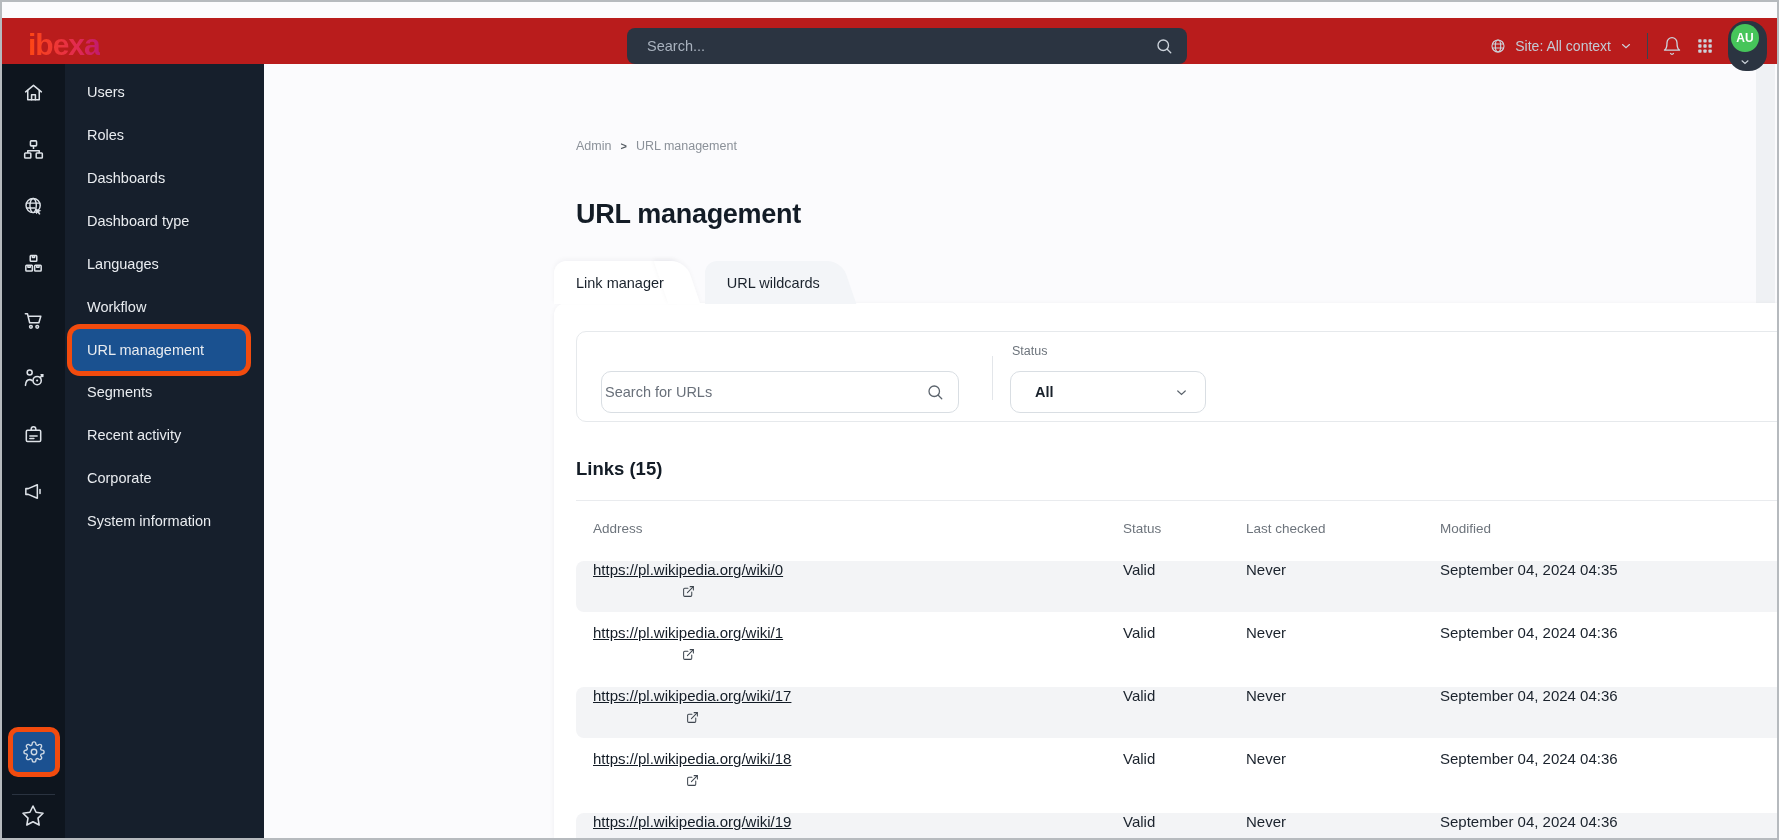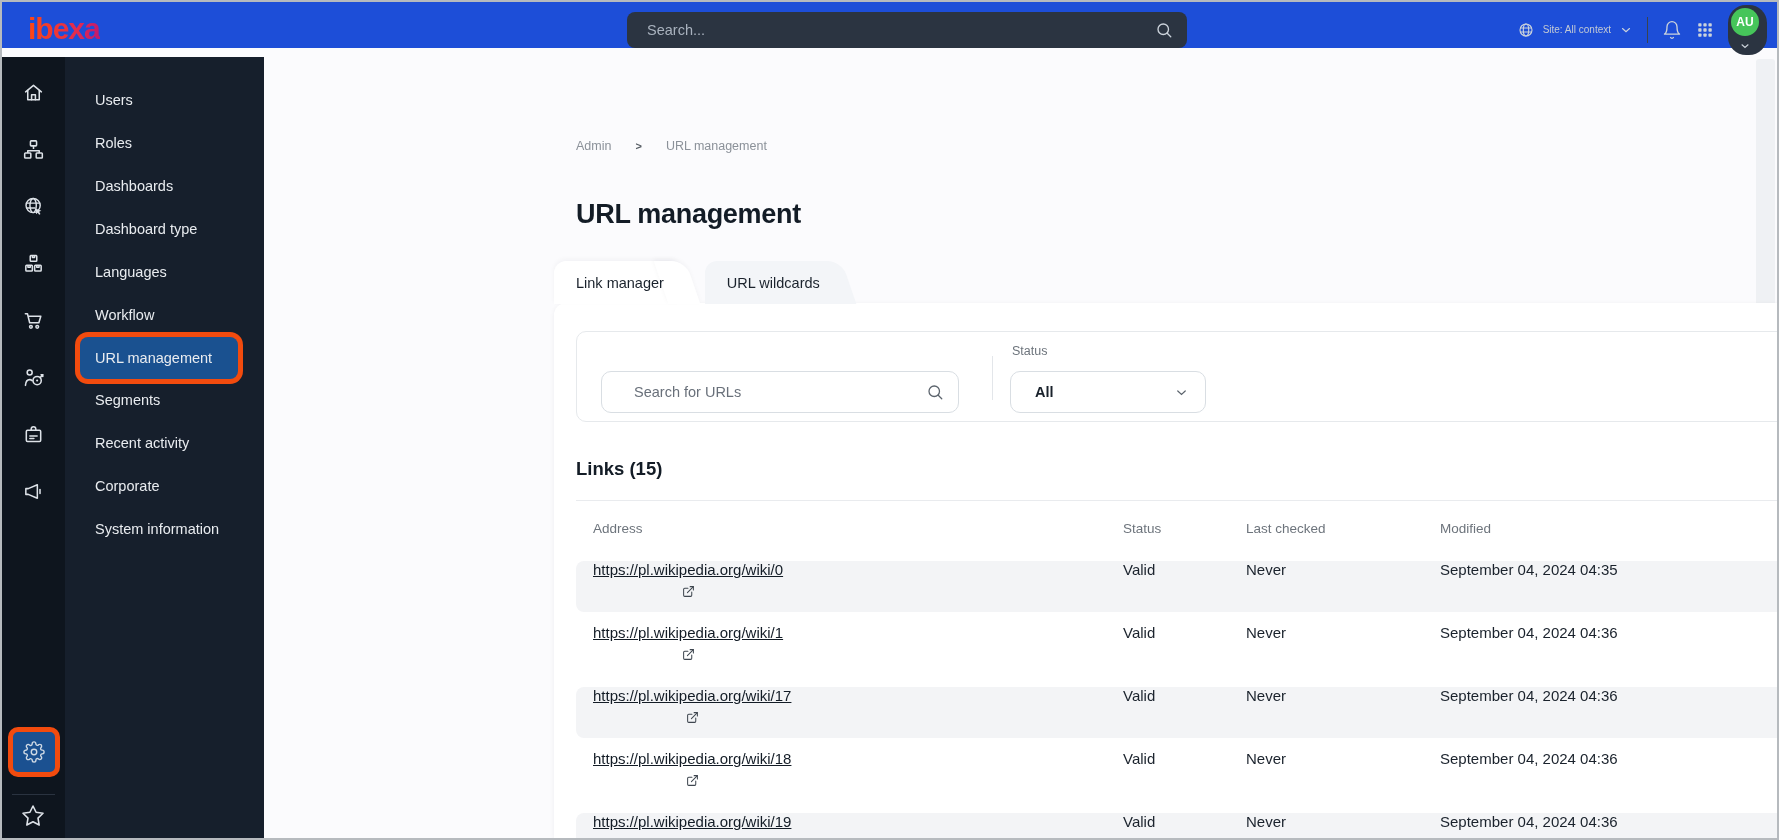--- a/index.html
+++ b/index.html
@@ -1,69 +1,69 @@
 <!DOCTYPE html>
 <html><head>
 <meta charset="utf-8">
 <style>
   html,body{margin:0;padding:0;background:#e8e8e8;}
   *{box-sizing:border-box;font-family:"Liberation Sans",sans-serif;}
   #app{position:relative;width:1779px;height:840px;border:2px solid #b6babe;background:#fbfbfd;overflow:hidden;}
 
   
-  .topbar{position:absolute;left:0;top:0;width:100%;height:46px;background:#1d4ed8;display:flex;align-items:center;z-index:30;}
+  .topbar{position:absolute;left:0;top:16px;width:100%;height:46px;background:#b91c1c;display:flex;align-items:center;z-index:30;}
   .logo{position:absolute;left:26px;top:12px;font-size:30px;font-weight:800;letter-spacing:-1px;
         background:linear-gradient(90deg,#ff4713,#e02a52 70%,#c11a6e);-webkit-background-clip:text;background-clip:text;color:transparent;line-height:1;}
   .top-search{position:absolute;left:625px;top:10px;width:560px;height:36px;background:#2b3441;border-radius:8px;display:flex;align-items:center;padding:0 14px 0 18px;}
   .top-search input{flex:1;background:transparent;border:none;outline:none;color:#dfe4ea;font-size:14.5px;}
   .top-search input::placeholder{color:#a9b2be;}
   .top-right{position:absolute;right:10px;top:0;height:55px;display:flex;align-items:center;gap:14px;}
-  .site-ctx{display:flex;align-items:center;gap:8px;color:#c3cad4;font-size:10px;cursor:pointer;}
+  .site-ctx{display:flex;align-items:center;gap:8px;color:#c3cad4;font-size:14px;cursor:pointer;}
   .tb-divider{width:1px;height:26px;background:#39434f;}
   .tb-icon{color:#ccd3db;display:flex;align-items:center;}
   .avatar-pill{display:flex;align-items:center;gap:4px;background:#2b3441;border-radius:18px;padding:3px 8px 3px 3px;cursor:pointer;flex-direction:column;}
   .avatar{width:28px;height:28px;border-radius:50%;background:#46c55a;color:#fff;font-size:12px;font-weight:700;display:flex;align-items:center;justify-content:center;}
 
   
   .rail{position:absolute;left:0;top:55px;bottom:0;width:63px;background:#0e151e;z-index:20;}
   .rail-icons{display:flex;flex-direction:column;align-items:center;padding-top:23px;gap:33px;}
   .rail-icon{color:#dde2e8;width:24px;height:24px;display:flex;align-items:center;justify-content:center;cursor:pointer;}
   .gear-box{position:absolute;left:6px;top:670px;width:52px;height:50px;border:5px solid #f24b0e;border-radius:10px;background:#1b5191;display:flex;align-items:center;justify-content:center;cursor:pointer;}
   .rail-divider{position:absolute;left:10px;top:737px;width:43px;height:1px;background:#2a3340;}
   .star-slot{position:absolute;left:19px;top:747px;}
 
   
   .menu{position:absolute;left:63px;top:55px;bottom:0;width:199px;background:#161f2c;z-index:15;}
-  .menu ul{list-style:none;margin:8px;padding:14px 0 0 0;}
+  .menu ul{list-style:none;margin:0;padding:14px 0 0 0;}
   .menu-item{height:43px;line-height:43px;padding-left:22px;color:#e9ecf0;font-size:14.5px;font-weight:500;cursor:pointer;white-space:nowrap;}
   .menu-item.active{background:#1a5190;border-radius:8px;margin:0 18px 0 7px;padding-left:15px;box-shadow:0 0 0 5px #f24b0e;height:42px;line-height:42px;}
 
   
   .content{position:absolute;left:262px;top:55px;right:0;bottom:0;background:#fbfbfd;}
   .scroll-track{position:absolute;right:2px;top:2px;bottom:0;width:19px;background:#eff1f4;border-radius:3px;}
-  .breadcrumb{position:absolute;left:312px;top:82px;font-size:12.5px;color:#8b9199;display:flex;gap:24px;align-items:center;}
+  .breadcrumb{position:absolute;left:312px;top:82px;font-size:12.5px;color:#8b9199;display:flex;gap:9px;align-items:center;}
   .breadcrumb .sep{color:#565d64;font-weight:700;font-size:11px;}
   .breadcrumb a{color:#8b9199;text-decoration:none;cursor:pointer;}
   .page-title{position:absolute;left:312px;top:124px;font-size:27px;font-weight:800;color:#131c26;letter-spacing:-.3px;}
 
   
   .tabs{position:absolute;left:290px;top:204px;height:43px;display:flex;}
   .tab{position:relative;height:43px;padding:0 14px 0 22px;margin-right:27px;display:flex;align-items:center;cursor:pointer;}
   .tab-bg{position:absolute;inset:0;border-radius:12px 8px 0 0;background:#f3f5f8;}
   .tab-slope{position:absolute;top:0;bottom:0;right:-15px;width:32px;background:#f3f5f8;transform:skewX(19deg);border-radius:0 14px 0 0;}
   .tab-label{position:relative;z-index:3;font-size:14.5px;color:#1a222c;}
   .tab.active{z-index:2;}
   .tab.active .tab-bg,.tab.active .tab-slope{background:#ffffff;box-shadow:0 -2px 5px rgba(20,30,45,.04);}
   .tab:not(.active){z-index:1;}
 
   
   .card{position:absolute;left:290px;top:246px;width:1452px;bottom:0;background:#fff;border-radius:12px 12px 0 0;box-shadow:0 1px 5px rgba(20,30,45,.06);}
 
   .filterbar{position:absolute;left:22px;top:28px;width:1410px;height:91px;border:1px solid #e6e9ec;border-radius:10px;background:#fff;}
-  .url-search{position:absolute;left:24px;top:39px;width:358px;height:42px;border:1px solid #d9dee3;border-radius:10px;display:flex;align-items:center;padding:0 14px 0 30px;}
+  .url-search{position:absolute;left:24px;top:39px;width:358px;height:42px;border:1px solid #d9dee3;border-radius:10px;display:flex;align-items:center;padding:0 14px 0 1px;}
   .url-search input{flex:1;border:none;outline:none;font-size:14.5px;color:#1a222c;background:transparent;}
   .url-search input::placeholder{color:#69707a;}
   .filter-divider{position:absolute;left:415px;top:24px;height:44px;width:1px;background:#e3e6ea;}
   .status-label{position:absolute;left:435px;top:12px;font-size:12.5px;color:#6d747c;}
   .status-select{position:absolute;left:433px;top:39px;width:196px;height:42px;border:1px solid #d9dee3;border-radius:10px;display:flex;align-items:center;justify-content:space-between;padding:0 16px 0 24px;cursor:pointer;}
   .status-select .val{font-size:14.5px;color:#1a222c;font-weight:600;}
   .muted-icon{color:#5b636c;display:flex;align-items:center;}
 
   .links-heading{position:absolute;left:22px;top:140px;font-size:18.5px;font-weight:800;color:#131c26;}
 

